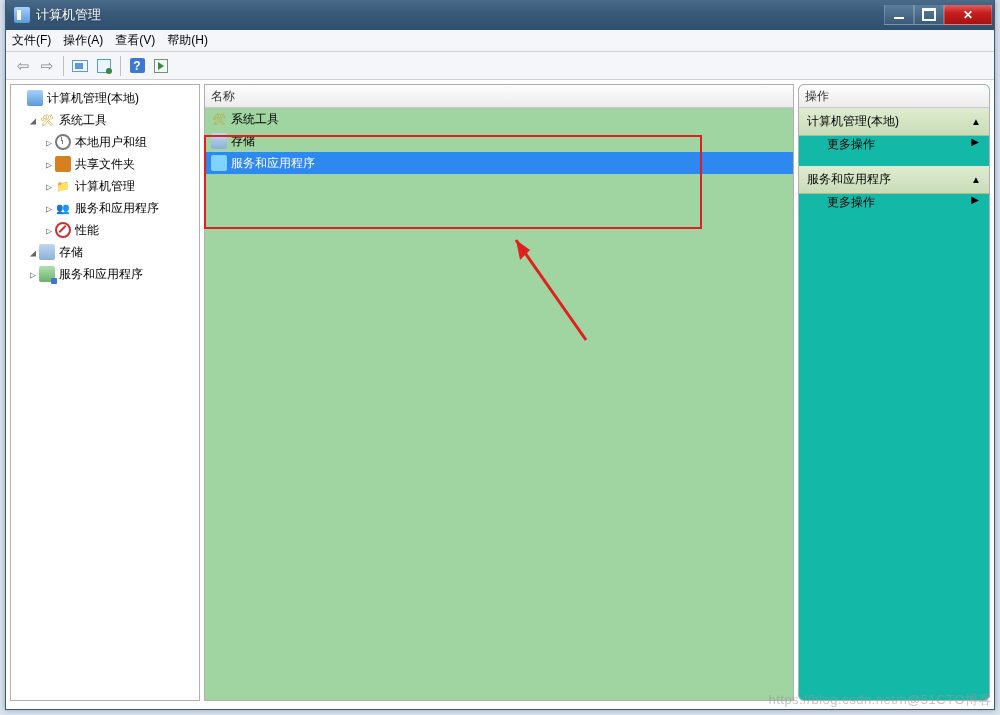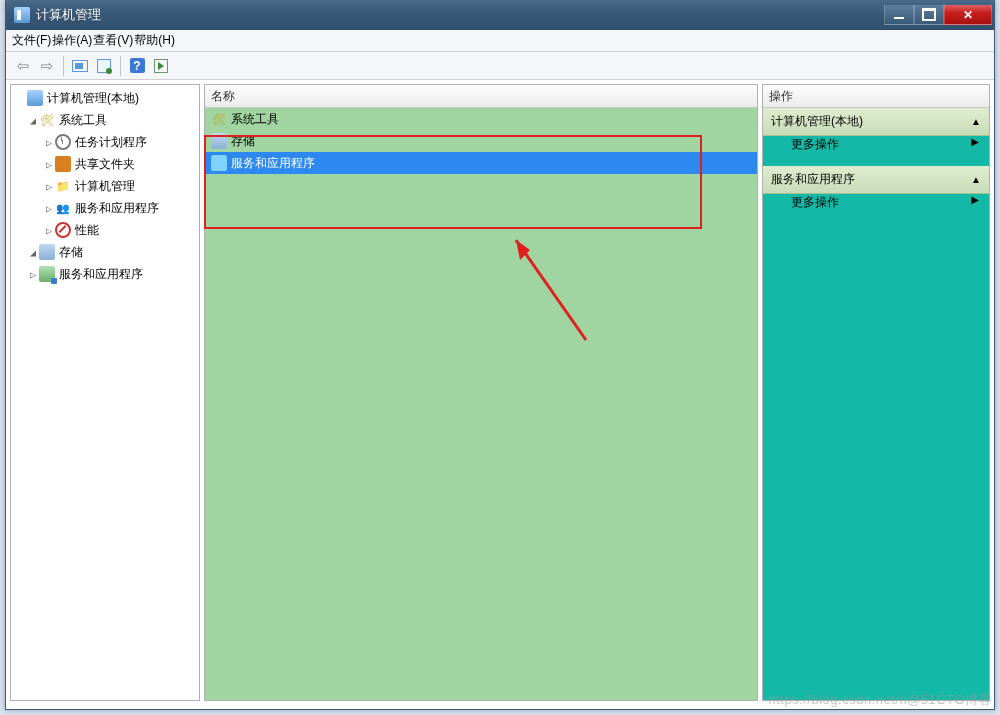--- a/index.html
+++ b/index.html
@@ -12,21 +12,21 @@
 .titlebar .app-icon::after { content:""; position:absolute; left:3px; top:3px; width:4px; height:10px; background:#fff; }
 .titlebar .title { flex: 1; font-size: 13px; text-shadow: 0 1px 1px rgba(0,0,0,.4); }
 .win-btns { display: flex; height: 20px; margin-right: 2px; }
 .win-btn { width: 30px; height: 20px; margin-left: 0; border: 1px solid rgba(255,255,255,.2); border-top: none; background: linear-gradient(#5d7d9d,#3a5a7a); display:flex; align-items:center; justify-content:center; color:#fff; font-size:11px; }
 .win-btn.min::before { content:""; width:10px; height:2px; background:#fff; margin-top:6px;}
 .win-btn.max::before { content:""; width:10px; height:8px; border:2px solid #fff; border-top-width:3px;}
 .win-btn.close { width: 48px; background: linear-gradient(#e06060,#c82020 40%,#a81010); }
 .win-btn.close::before { content:"✕"; font-weight:bold; font-size:12px;}
 
 
-.menubar { height: 22px; border-bottom: 1px solid #d0d0d0; background: #f4f6f9; display: flex; align-items: center; padding-left: 6px; gap: 1px; }
+.menubar { height: 22px; border-bottom: 1px solid #d0d0d0; background: #f4f6f9; display: flex; align-items: center; padding-left: 6px; gap: 12px; }
 .menubar span { color:#000; }
 
 
 .toolbar { height: 28px; border-bottom: 1px solid #d0d0d0; background: #f4f6f9; display: flex; align-items: center; padding-left: 6px; gap: 2px; }
 .tb-btn { width: 22px; height: 22px; display:flex; align-items:center; justify-content:center; border:1px solid transparent; border-radius:3px; color:#444; }
 .tb-sep { width:1px; height:20px; background:#c0c0c0; margin:0 3px;}
 .ico-back::before{content:"⇦"; font-size:15px; color:#888;}
 .ico-fwd::before{content:"⇨"; font-size:15px; color:#888;}
 .ico-up { border:1px solid #5a9ad6; width:16px; height:12px; position:relative; }
 .ico-up::before{content:""; position:absolute; left:2px; top:2px; width:8px; height:6px; background:#5a9ad6;}
@@ -34,21 +34,21 @@
 .ico-props::after{content:""; position:absolute; right:-2px; bottom:-2px; width:6px; height:6px; background:#3a8a3a; border-radius:50%;}
 .ico-help { width:15px; height:15px; border-radius:2px; background:#3a7ad6; color:#fff; font-weight:bold; display:flex; align-items:center; justify-content:center;}
 .ico-run { width:14px; height:14px; border:1px solid #6a9a6a; position:relative;}
 .ico-run::before{content:""; position:absolute; left:3px; top:2px; border-left:6px solid #3a8a3a; border-top:4px solid transparent; border-bottom:4px solid transparent;}
 
 
 .body { position:absolute; top:80px; left:0; right:0; bottom:4px; display:flex; padding:4px; gap:4px; background:#fff;}
 .panel { border:1px solid #b0b0b0; background:#14b8a6; display:flex; flex-direction:column; overflow:hidden;}
 .tree-panel { width: 190px; }
 .list-panel { flex:1; background:#a0d4a0;text-align:right;}
-.actions-panel { width: 228px; }
+.actions-panel { width: 192px; border-radius: 6px; }
 
 
 .col-hdr { height:23px; background:linear-gradient(#fdfdfd,#ececec); border-bottom:1px solid #c8c8c8; display:flex; align-items:center; padding-left:6px; color:#333;}
 .list-panel .col-hdr { background:linear-gradient(#fdfdfd,#ececec); }
 
 
 .tree { padding:2px 0; overflow:auto; flex:1; background:#fff;}
 .tree-row { display:flex; align-items:center; height:22px; padding-left:4px; white-space:nowrap;}
 .tree-row .exp { width:12px; text-align:center; color:#666; font-size:10px; font-family: monospace;}
 .tree-row .ico { width:16px; height:16px; margin-right:4px; display:flex; align-items:center; justify-content:center; font-size:12px;}
@@ -144,21 +144,21 @@
           <span>计算机管理(本地)</span>
         </div>
         <div class="tree-row lvl1">
           <span class="exp">◢</span>
           <span class="ico ico-tools"></span>
           <span>系统工具</span>
         </div>
         <div class="tree-row lvl2">
           <span class="exp">▷</span>
           <span class="ico ico-sched"></span>
-          <span>任务计划程序</span>
+          <span>本地用户和组</span>
         </div>
         <div class="tree-row lvl2">
           <span class="exp">▷</span>
           <span class="ico ico-event"></span>
           <span>共享文件夹</span>
         </div>
         <div class="tree-row lvl2">
           <span class="exp">▷</span>
           <span class="ico ico-share"></span>
           <span>计算机管理</span>

